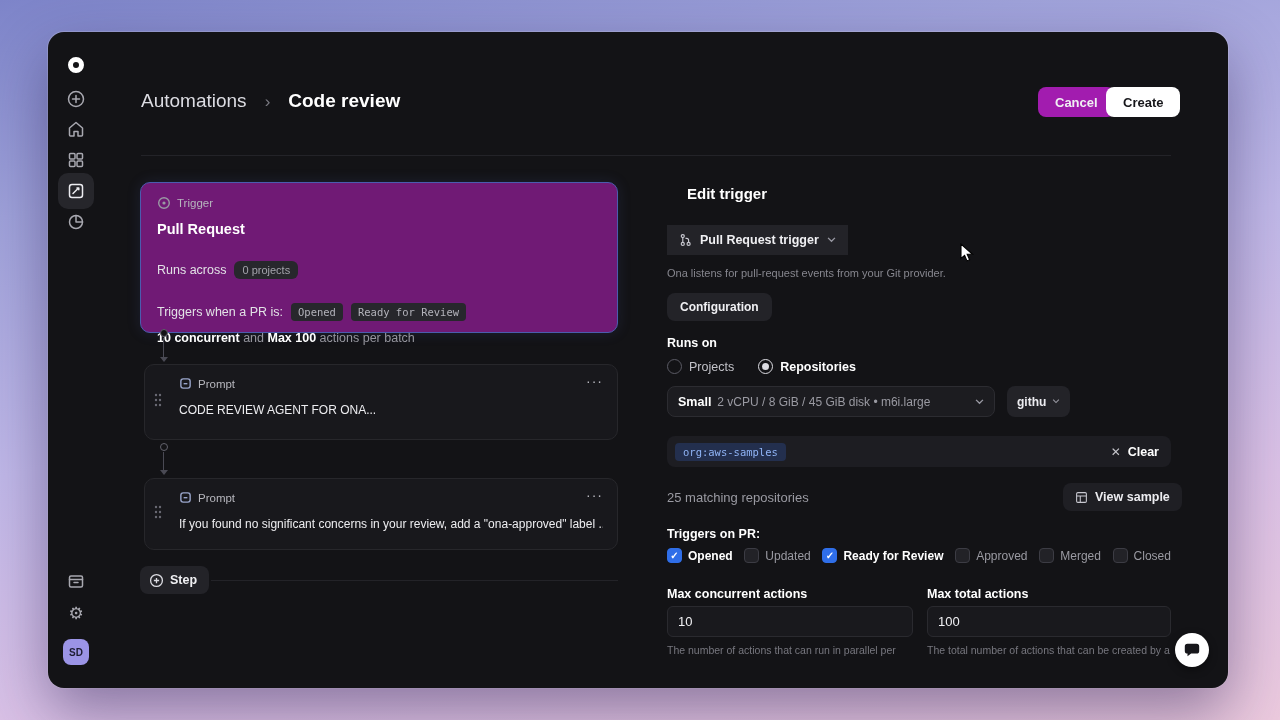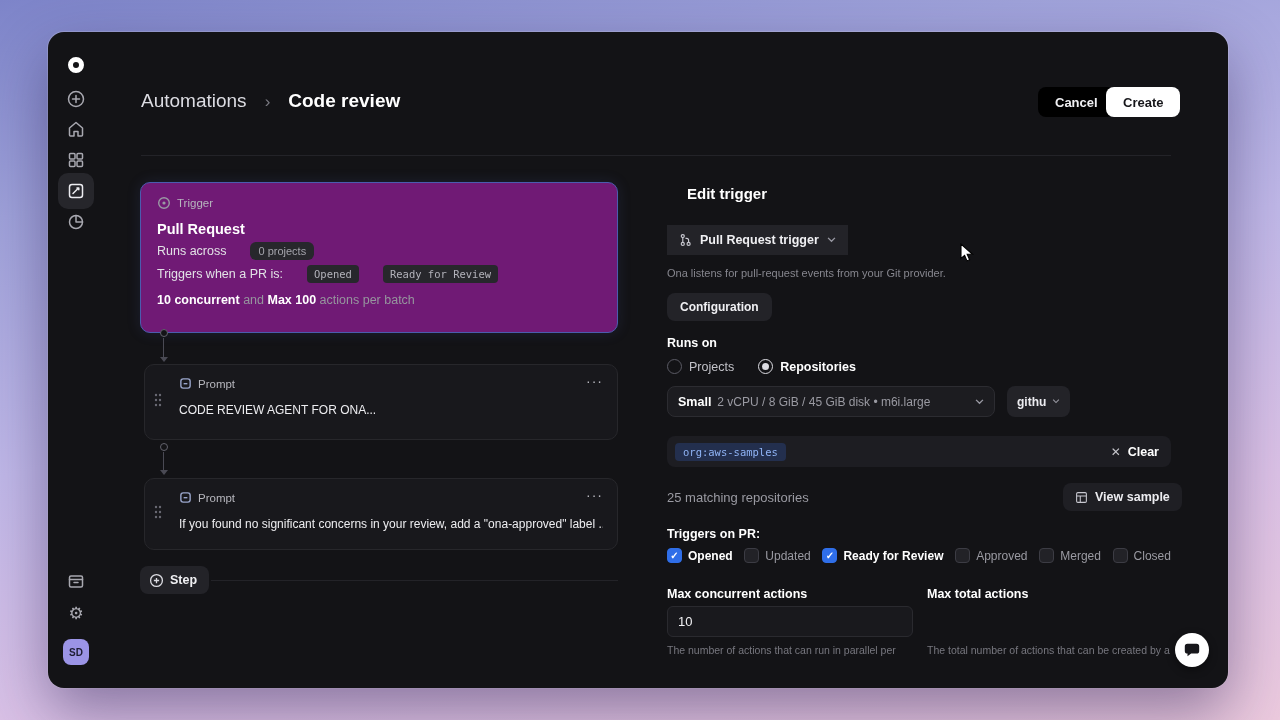--- a/index.html
+++ b/index.html
@@ -28,31 +28,31 @@
             background:#9b94e6; color:#1d1d33; font-size:10px; font-weight:700;
             display:flex; align-items:center; justify-content:center; cursor:pointer; }
   
   .crumbs { position:absolute; left:93px; top:58px; font-size:19px; display:flex; align-items:baseline; gap:18px; }
   .crumb-parent { color:#dcdce2; font-weight:500; cursor:pointer; }
   .crumb-sep { color:#7a7a82; font-size:17px; }
   .crumb-title { color:#fff; font-weight:700; }
   .desc { position:absolute; left:93px; top:89px; font-size:12.5px; color:#a2a2aa; }
   .btn { display:flex; align-items:center; justify-content:center; border-radius:8px;
          font-size:13px; font-weight:600; cursor:pointer; }
-  .btn-cancel { position:absolute; left:990px; top:55px; height:30px; padding:0 17px; background:#000000; color:#f0f0f3; }
+  .btn-cancel { position:absolute; left:990px; top:55px; height:30px; padding:0 17px; background:#a21caf; color:#f0f0f3; }
   .btn-create { position:absolute; left:1058px; top:55px; height:30px; padding:0 17px; background:#ffffff; color:#16161a; }
   .divider { position:absolute; left:93px; right:57px; top:123px; height:1px; background:#232328; }
   
   .trigger-card { position:absolute; left:92px; top:150px; width:478px; height:151px;
     background:#701a75; border:1px solid var(--trigger-border,#4b5cae); border-radius:10px;
     padding:13px 16px; box-shadow:0 0 14px rgba(75,92,174,.18); cursor:pointer; }
   .badge-row { display:flex; align-items:center; gap:6px; color:#b6b6bd; font-size:11.5px; }
   .badge-row svg { stroke:#9a9aa4; fill:none; stroke-width:1.4; }
   .t-title { margin-top:11px; font-size:14.5px; font-weight:700; color:#fff; }
-  .t-row { margin-top:5px; display:flex; align-items:center; gap:24px; font-size:12.5px; color:#e2e2e6; }
+  .t-row { margin-top:24px; display:flex; align-items:center; gap:8px; font-size:12.5px; color:#e2e2e6; }
   .pill { background:#27272c; color:#a4a4ac; font-size:11px; padding:3px 8px; border-radius:6px; }
   .badge-mono { font-family:"DejaVu Sans Mono", monospace; font-size:10.5px; color:#b2b2ba;
                 background:#27272c; padding:3px 7px; border-radius:4px; }
   .t-batch { margin-top:10px; font-size:12.5px; color:#96969e; }
   .t-batch b { color:#fff; font-weight:600; }
   .conn-circle { position:absolute; width:8px; height:8px; border:1.5px solid #62626c;
                  border-radius:50%; background:#131316; }
   .conn-line { position:absolute; width:1px; background:#4a4a54; }
   .conn-arrow { position:absolute; width:0; height:0; border-left:4px solid transparent;
                 border-right:4px solid transparent; border-top:5px solid #4a4a54; }
@@ -357,20 +357,21 @@
     </label>
     <label class="check-item">
       <span class="cb"></span>
       <span class="cb-label">Closed</span>
     </label>
   </div>
 
   <div class="lbl" style="left:619px; top:555px">Max concurrent actions</div>
   <div class="lbl" style="left:879px; top:555px">Max total actions</div>
   <input class="field-input" style="left: 619px; width: 246px;" value="10">
+  <input class="field-input" style="left: 879px; width: 244px;" value="100">
   <div class="field-help" style="left:619px; width:246px">The number of actions that can run in parallel per</div>
   <div class="field-help" style="left:879px; width:244px">The total number of actions that can be created by a</div>
 
   <div class="chat-fab">
     <svg width="18" height="18" viewBox="0 0 20 20">
         <path d="M5 3h10a3 3 0 0 1 3 3v5a3 3 0 0 1-3 3H9l-4 3v-3h0a3 3 0 0 1-3-3V6a3 3 0 0 1 3-3z" fill="#17171b"></path>
       </svg>
   </div>
 
 </div>

